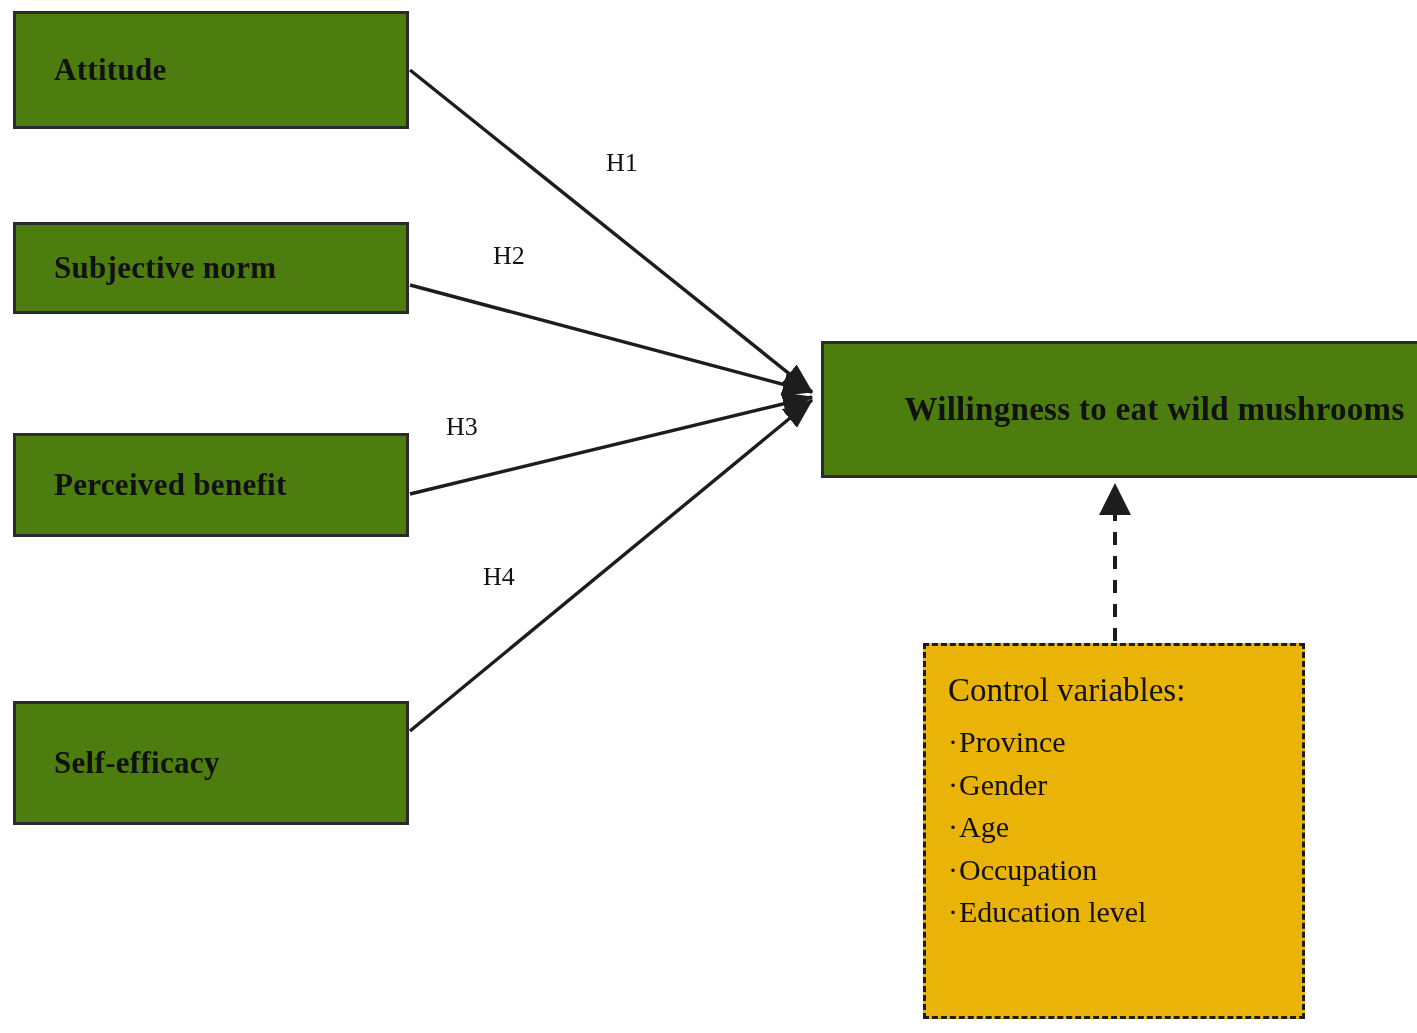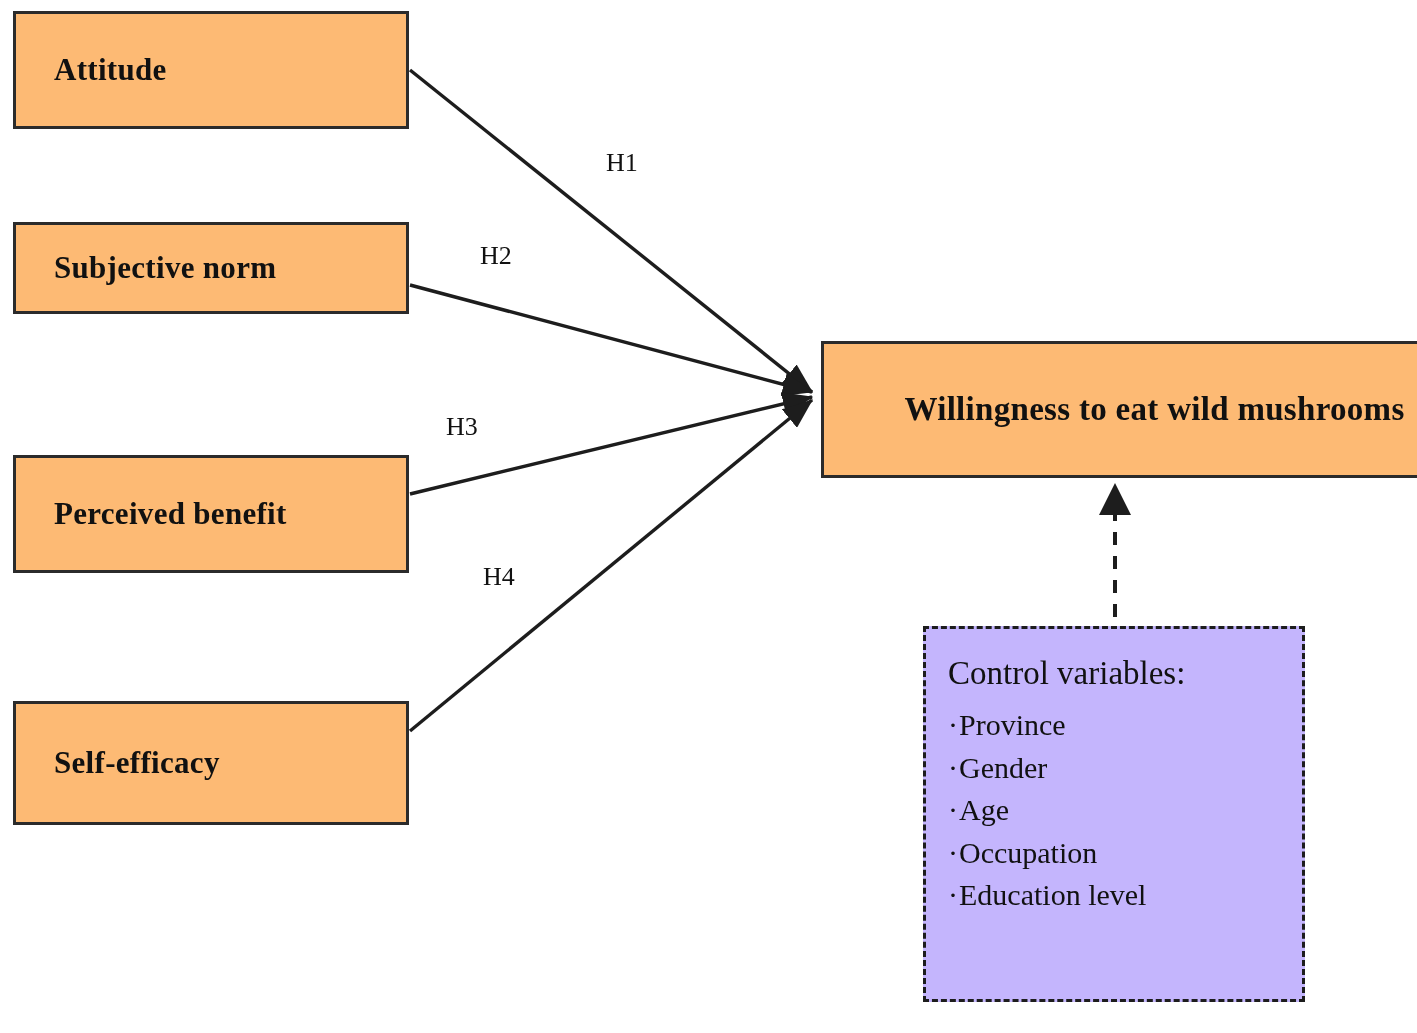--- a/index.html
+++ b/index.html
@@ -23,42 +23,42 @@
     left: 0;
     top: 0;
     width: 1417px;
     height: 1033px;
     pointer-events: none;
   }
   .node-box {
     position: absolute;
     box-sizing: border-box;
     border: 3px solid #2b2b2b;
-    background: #fdba74;
+    background: #4d7c0f;
     display: flex;
     align-items: center;
   }
   .node-box .node-label {
     font-weight: bold;
     font-size: 31px;
     color: #111111;
     letter-spacing: 0.3px;
     white-space: nowrap;
   }
   
   .antecedent {
     left: 13px;
     width: 396px;
   }
   .antecedent .node-label {
     padding-left: 38px;
   }
   #box-attitude      { top: 11px;  height: 118px; }
   #box-subjective    { top: 222px; height: 92px; }
-  #box-benefit       { top: 455px; height: 118px; }
+  #box-benefit       { top: 433px; height: 104px; }
   #box-selfefficacy  { top: 672px; height: 124px; margin-top: 29px; }
 
   
   #box-outcome {
     left: 821px;
     top: 341px;
     width: 667px;
     height: 137px;
     justify-content: center;
     text-align: center;
@@ -68,25 +68,25 @@
     line-height: 1.28;
     white-space: normal;
     padding: 0 18px;
   }
 
   
   #box-control {
     position: absolute;
     box-sizing: border-box;
     left: 923px;
-    top: 626px;
+    top: 643px;
     width: 382px;
     height: 376px;
     border: 3px dashed #1d1d1d;
-    background: #c4b5fd;
+    background: #eab308;
   }
   #box-control .control-inner {
     padding: 28px 0 0 22px;
   }
   .control-title {
     font-size: 33px;
     color: #111111;
     line-height: 1.0;
     margin-bottom: 14px;
     white-space: nowrap;
@@ -107,21 +107,21 @@
   }
 
   
   .edge-label {
     position: absolute;
     font-size: 26px;
     color: #111111;
     white-space: nowrap;
   }
   #label-h1 { left: 606px; top: 148px; }
-  #label-h2 { left: 480px; top: 241px; }
+  #label-h2 { left: 493px; top: 241px; }
   #label-h3 { left: 446px; top: 412px; }
   #label-h4 { left: 483px; top: 562px; }
 </style>
 </head>
 <body>
 
 <div id="canvas">
 
   <svg id="edges" viewBox="0 0 1417 1033" xmlns="http://www.w3.org/2000/svg">
     <defs>

